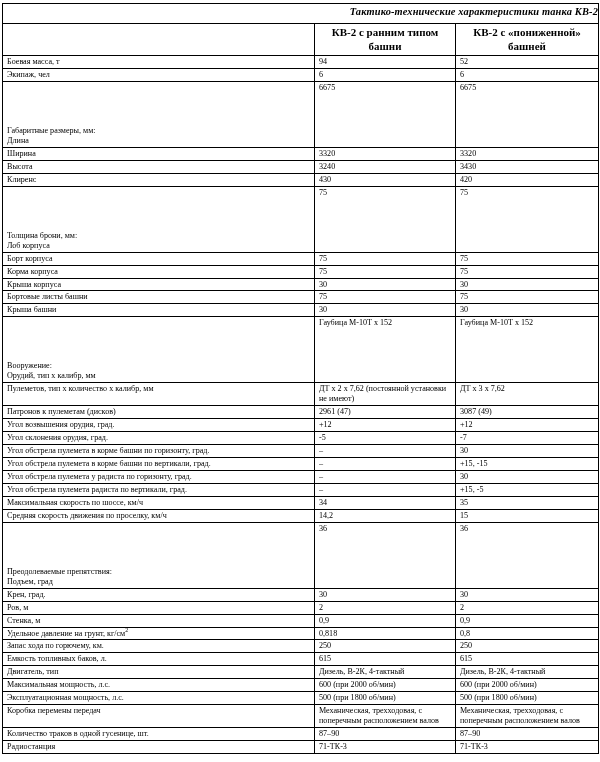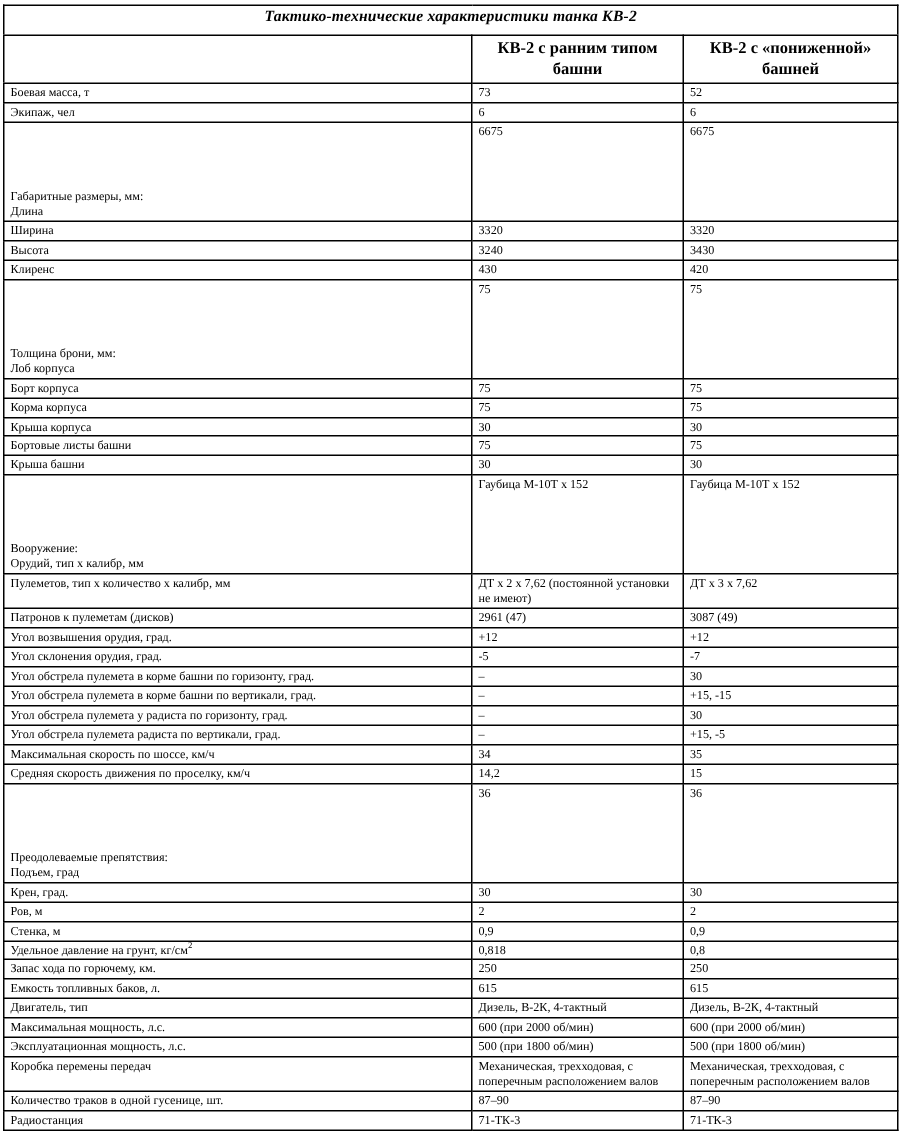--- a/index.html
+++ b/index.html
@@ -41,21 +41,21 @@
   }
   
   table.spec {
     border: 1.6px solid #000;
   }
 
   tr.title-row td {
     border-left: none;
     border-right: none;
     border-top: none;
-    text-align: center;
+    text-align: right;
     font-style: italic;
     font-weight: bold;
     font-size: 10.4px;
     letter-spacing: 0.15px;
     padding: 2px 0 2px 0;
     height: 15px;
   }
   tr.head-row th {
     text-align: center;
     font-weight: bold;
@@ -93,21 +93,21 @@
       <tr class="title-row">
         <td colspan="3">Тактико-технические характеристики танка КВ-2</td>
       </tr>
       <tr class="head-row">
         <th class="blank-head"></th>
         <th>КВ-2 с ранним типом башни</th>
         <th>КВ-2 с «пониженной» башней</th>
       </tr>
     <tr>
           <td class="lbl">Боевая масса, т</td>
-          <td class="val">73</td>
+          <td class="val">94</td>
           <td class="val">52</td>
         </tr>
         <tr>
           <td class="lbl">Экипаж, чел</td>
           <td class="val">6</td>
           <td class="val">6</td>
         </tr>
         <tr>
           <td class="lbl grp">
             <span class="g-head">Габаритные размеры, мм:</span>

